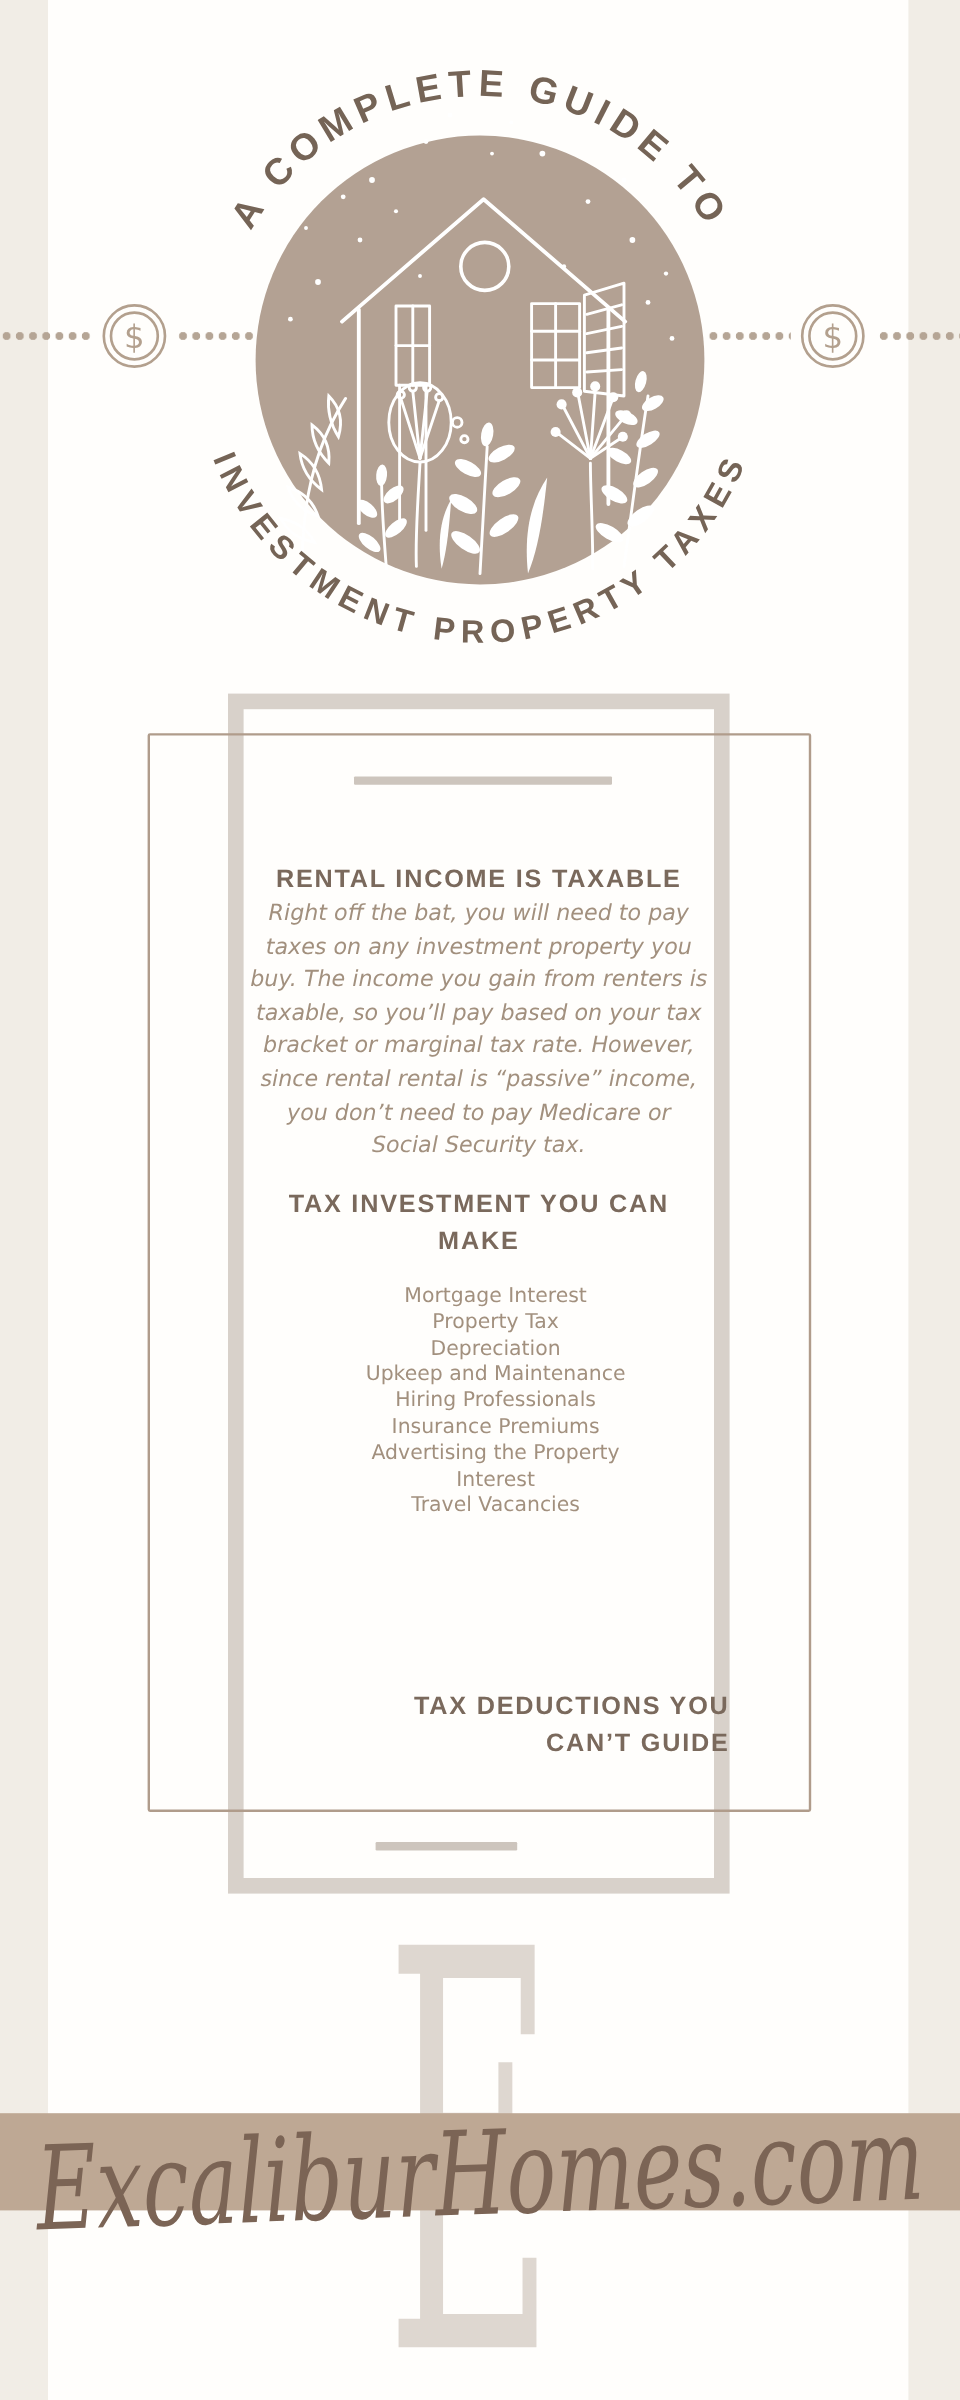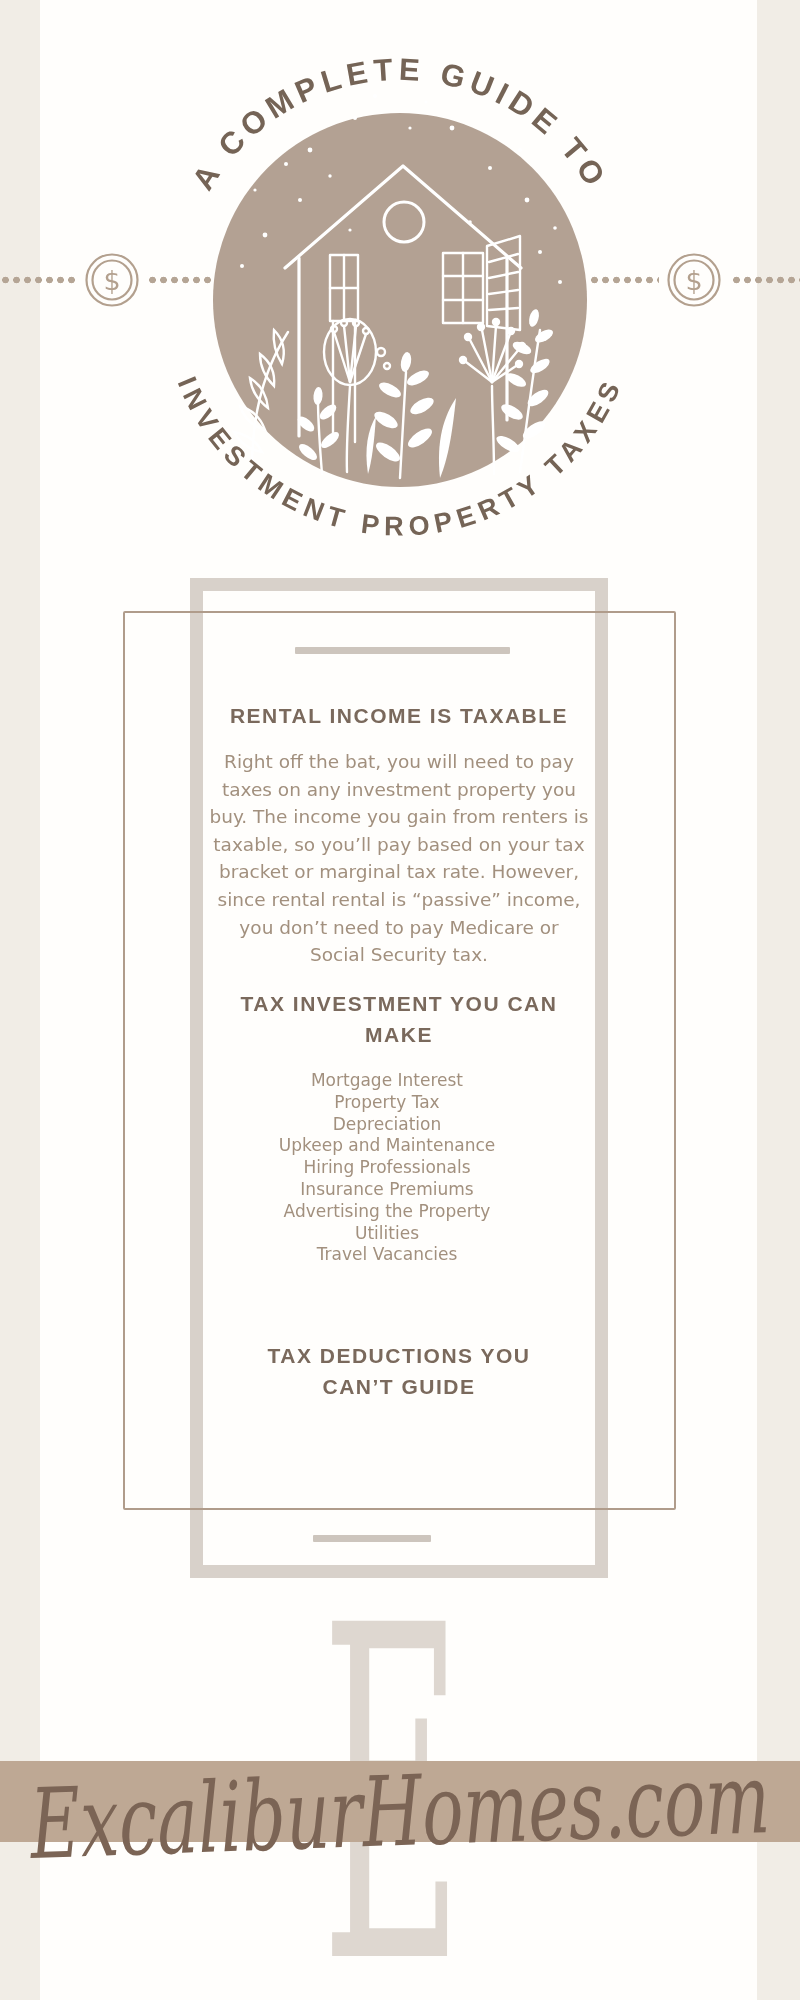--- a/index.html
+++ b/index.html
@@ -8,21 +8,21 @@
   .abs{position:absolute;}
   .panel{left:40px;top:0;width:717px;height:2000px;background:#fffefc;}
   .dots{top:276px;height:8px;background:radial-gradient(circle,#b5a595 3.1px,rgba(0,0,0,0) 3.6px);background-size:11px 8px;}
   .frame-thick{left:190px;top:578px;width:418px;height:1000px;border:13px solid #d8d1ca;box-sizing:border-box;}
   .frame-thin{left:123px;top:611px;width:553px;height:899px;border:2px solid #b09c8b;box-sizing:border-box;border-radius:2px;}
   .divider{background:#cdc5bd;height:7px;border-radius:1px;}
   .heading{left:190px;width:418px;text-align:center;color:#7a695c;font-weight:bold;
            font-size:21px;letter-spacing:1.5px;line-height:31px;white-space:nowrap;}
   .bodytext{left:190px;width:418px;text-align:center;color:#a2907e;
             font-family:"DejaVu Sans",sans-serif;font-size:18.5px;line-height:27.6px;white-space:nowrap;}
-  .listtext{left:178px;width:418px;text-align:center;color:#a2907e;
+  .listtext{left:204px;width:418px;text-align:center;color:#a2907e;
             font-family:"DejaVu Sans",sans-serif;font-size:17px;line-height:21.8px;white-space:nowrap;}
   .list2{line-height:23.6px;}
   svg text{user-select:none;}
 </style>
 </head>
 <body>
 
 <div class="page">
 
   <div class="abs panel"></div>
@@ -186,22 +186,22 @@
       <textPath href="#arcBottom" startOffset="50%">INVESTMENT PROPERTY TAXES</textPath>
     </text>
   </svg>
 
   <div class="abs frame-thick"></div>
   <div class="abs frame-thin"></div>
 
   <div class="abs divider" style="left:295px;top:647px;width:215px;"></div>
   <div class="abs divider" style="left:313px;top:1535px;width:118px;"></div>
 
-  <div class="abs heading" style="top:700px;">RENTAL INCOME IS TAXABLE</div>
-  <div class="abs bodytext" style="top:748px;">
+  <div class="abs heading" style="top:717px;">RENTAL INCOME IS TAXABLE</div>
+  <div class="abs bodytext" style="top:748px;font-style:italic;">
     <div>Right off the bat, you will need to pay</div>
     <div>taxes on any investment property you</div>
     <div>buy. The income you gain from renters is</div>
     <div>taxable, so you’ll pay based on your tax</div>
     <div>bracket or marginal tax rate. However,</div>
     <div>since rental rental is “passive” income,</div>
     <div>you don’t need to pay Medicare or</div>
     <div>Social Security tax.</div>
   </div>
 
@@ -210,25 +210,25 @@
     <div>MAKE</div>
   </div>
   <div class="abs listtext" style="top:1070px;">
     <div>Mortgage Interest</div>
     <div>Property Tax</div>
     <div>Depreciation</div>
     <div>Upkeep and Maintenance</div>
     <div>Hiring Professionals</div>
     <div>Insurance Premiums</div>
     <div>Advertising the Property</div>
-    <div>Utilities</div>
+    <div>Interest</div>
     <div>Travel Vacancies</div>
   </div>
 
-  <div class="abs heading" style="top:1340px;">
+  <div class="abs heading" style="top:1406px;text-align:right;">
     <div>TAX DEDUCTIONS YOU</div>
     <div>CAN’T GUIDE</div>
   </div>
 
   <svg class="abs" style="left:0;top:1560px;" width="800" height="440" viewBox="0 1560 800 440">
     <text transform="translate(392,1956) scale(0.42,1)" x="0" y="0" text-anchor="middle" font-family="'DejaVu Serif',serif" font-size="460" fill="#ded7d0">E</text>
     <rect x="0" y="1761" width="800" height="81" fill="#bea894"></rect>
     <text x="400" y="1845" text-anchor="middle" font-family="'DejaVu Serif',serif" font-style="italic" font-size="97" fill="#7b6455" textLength="740" lengthAdjust="spacingAndGlyphs" transform="rotate(-2 400 1810)">ExcaliburHomes.com</text>
   </svg>
 

